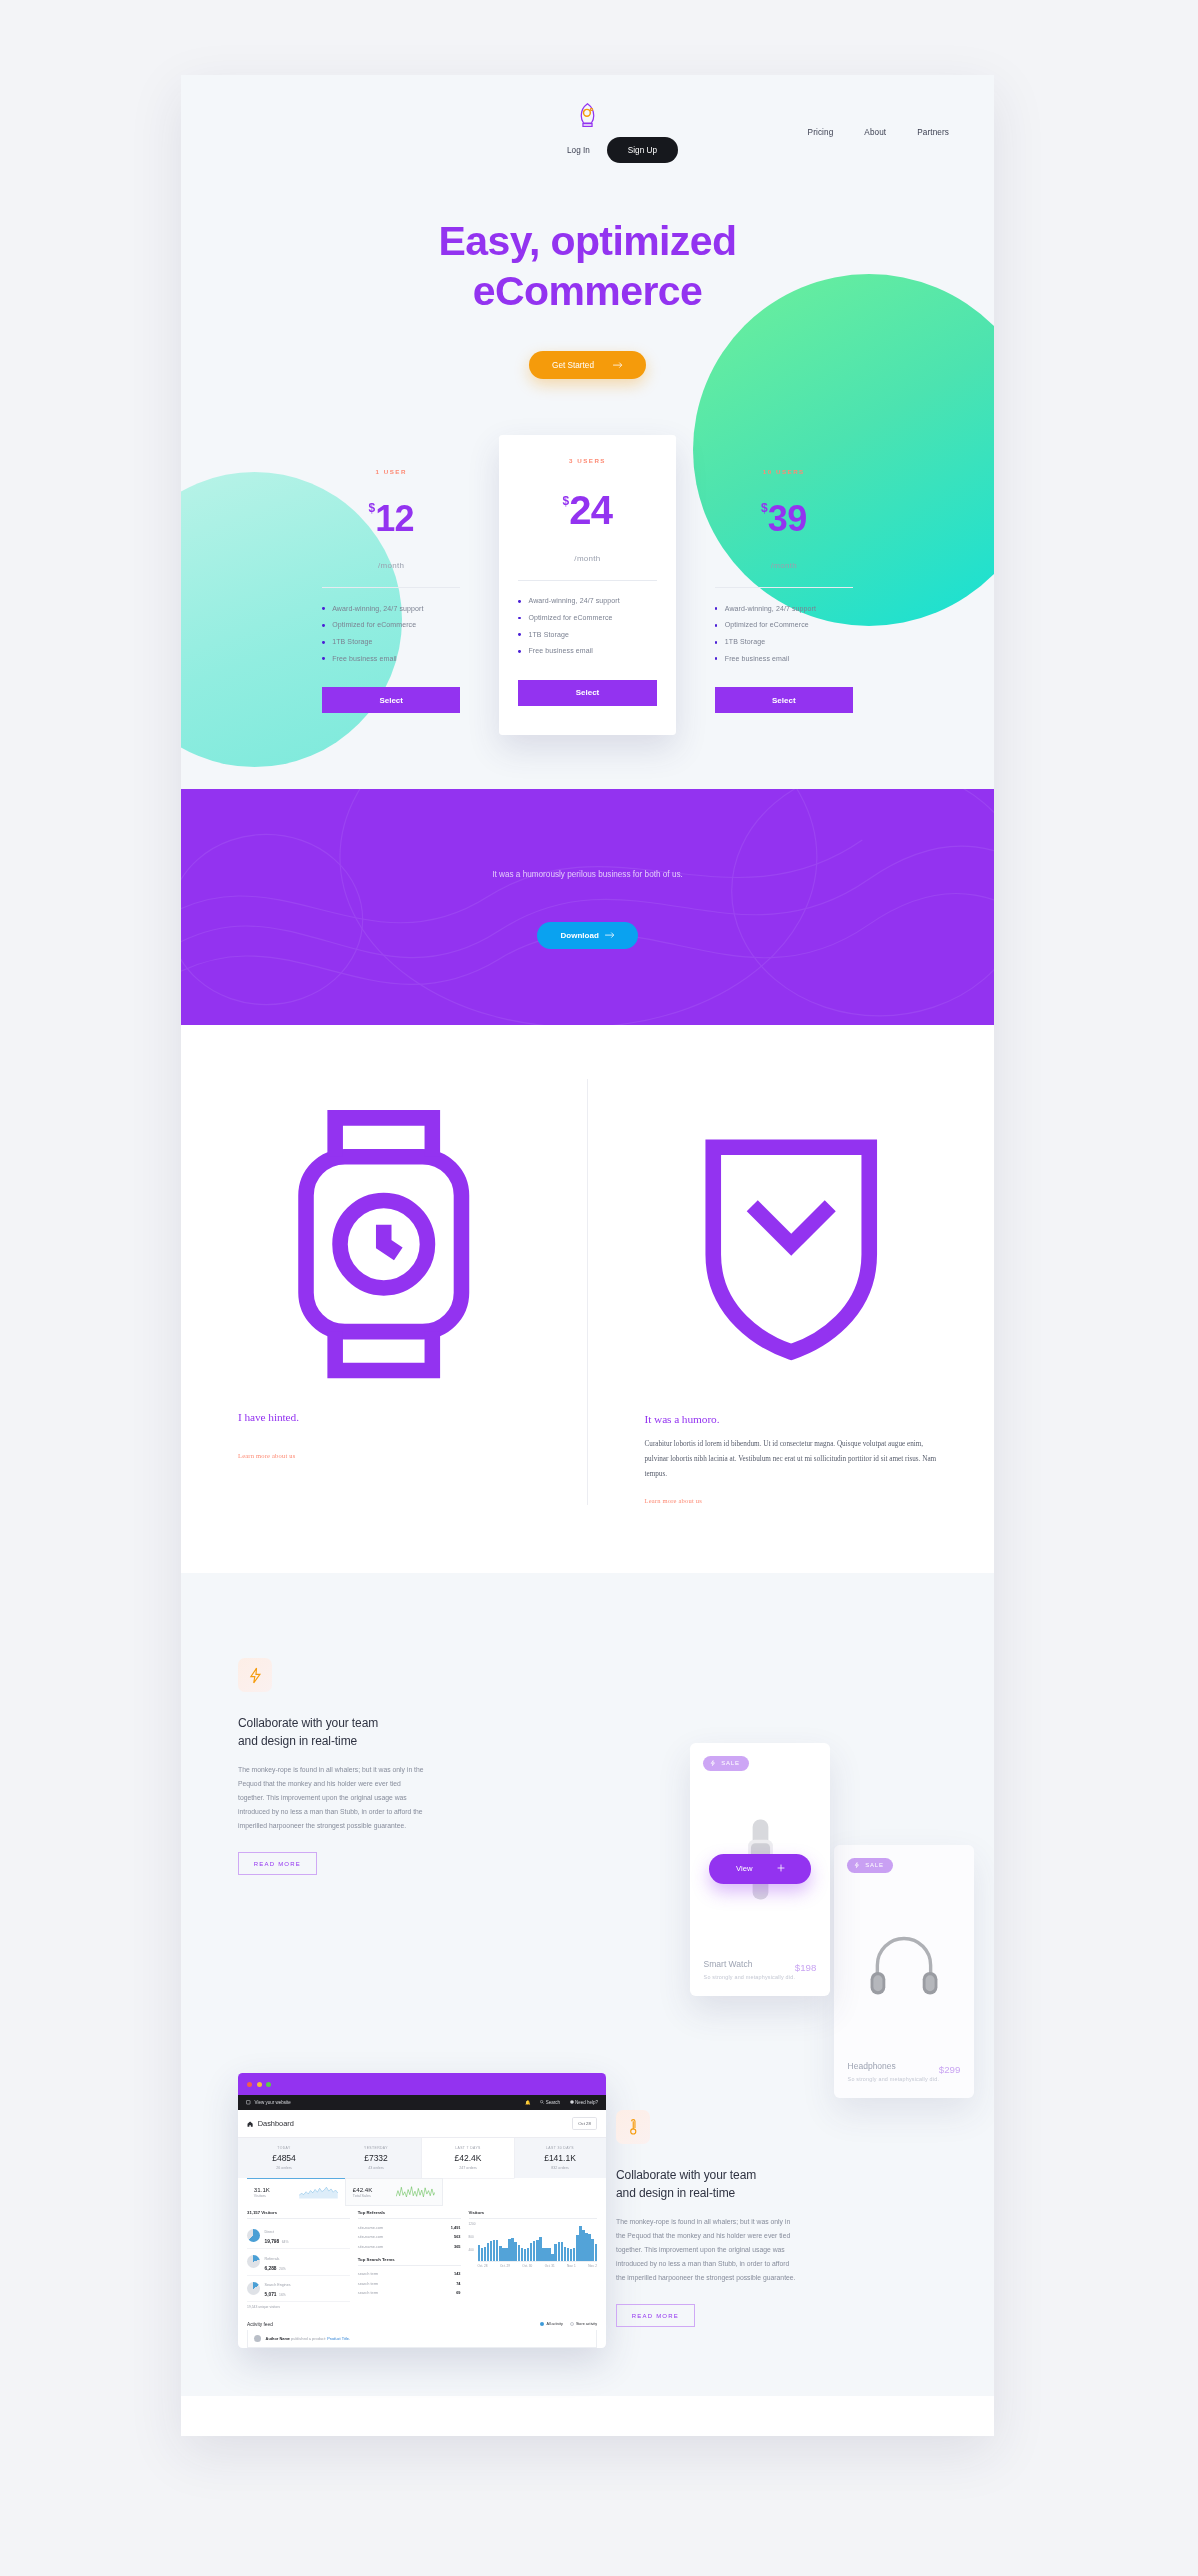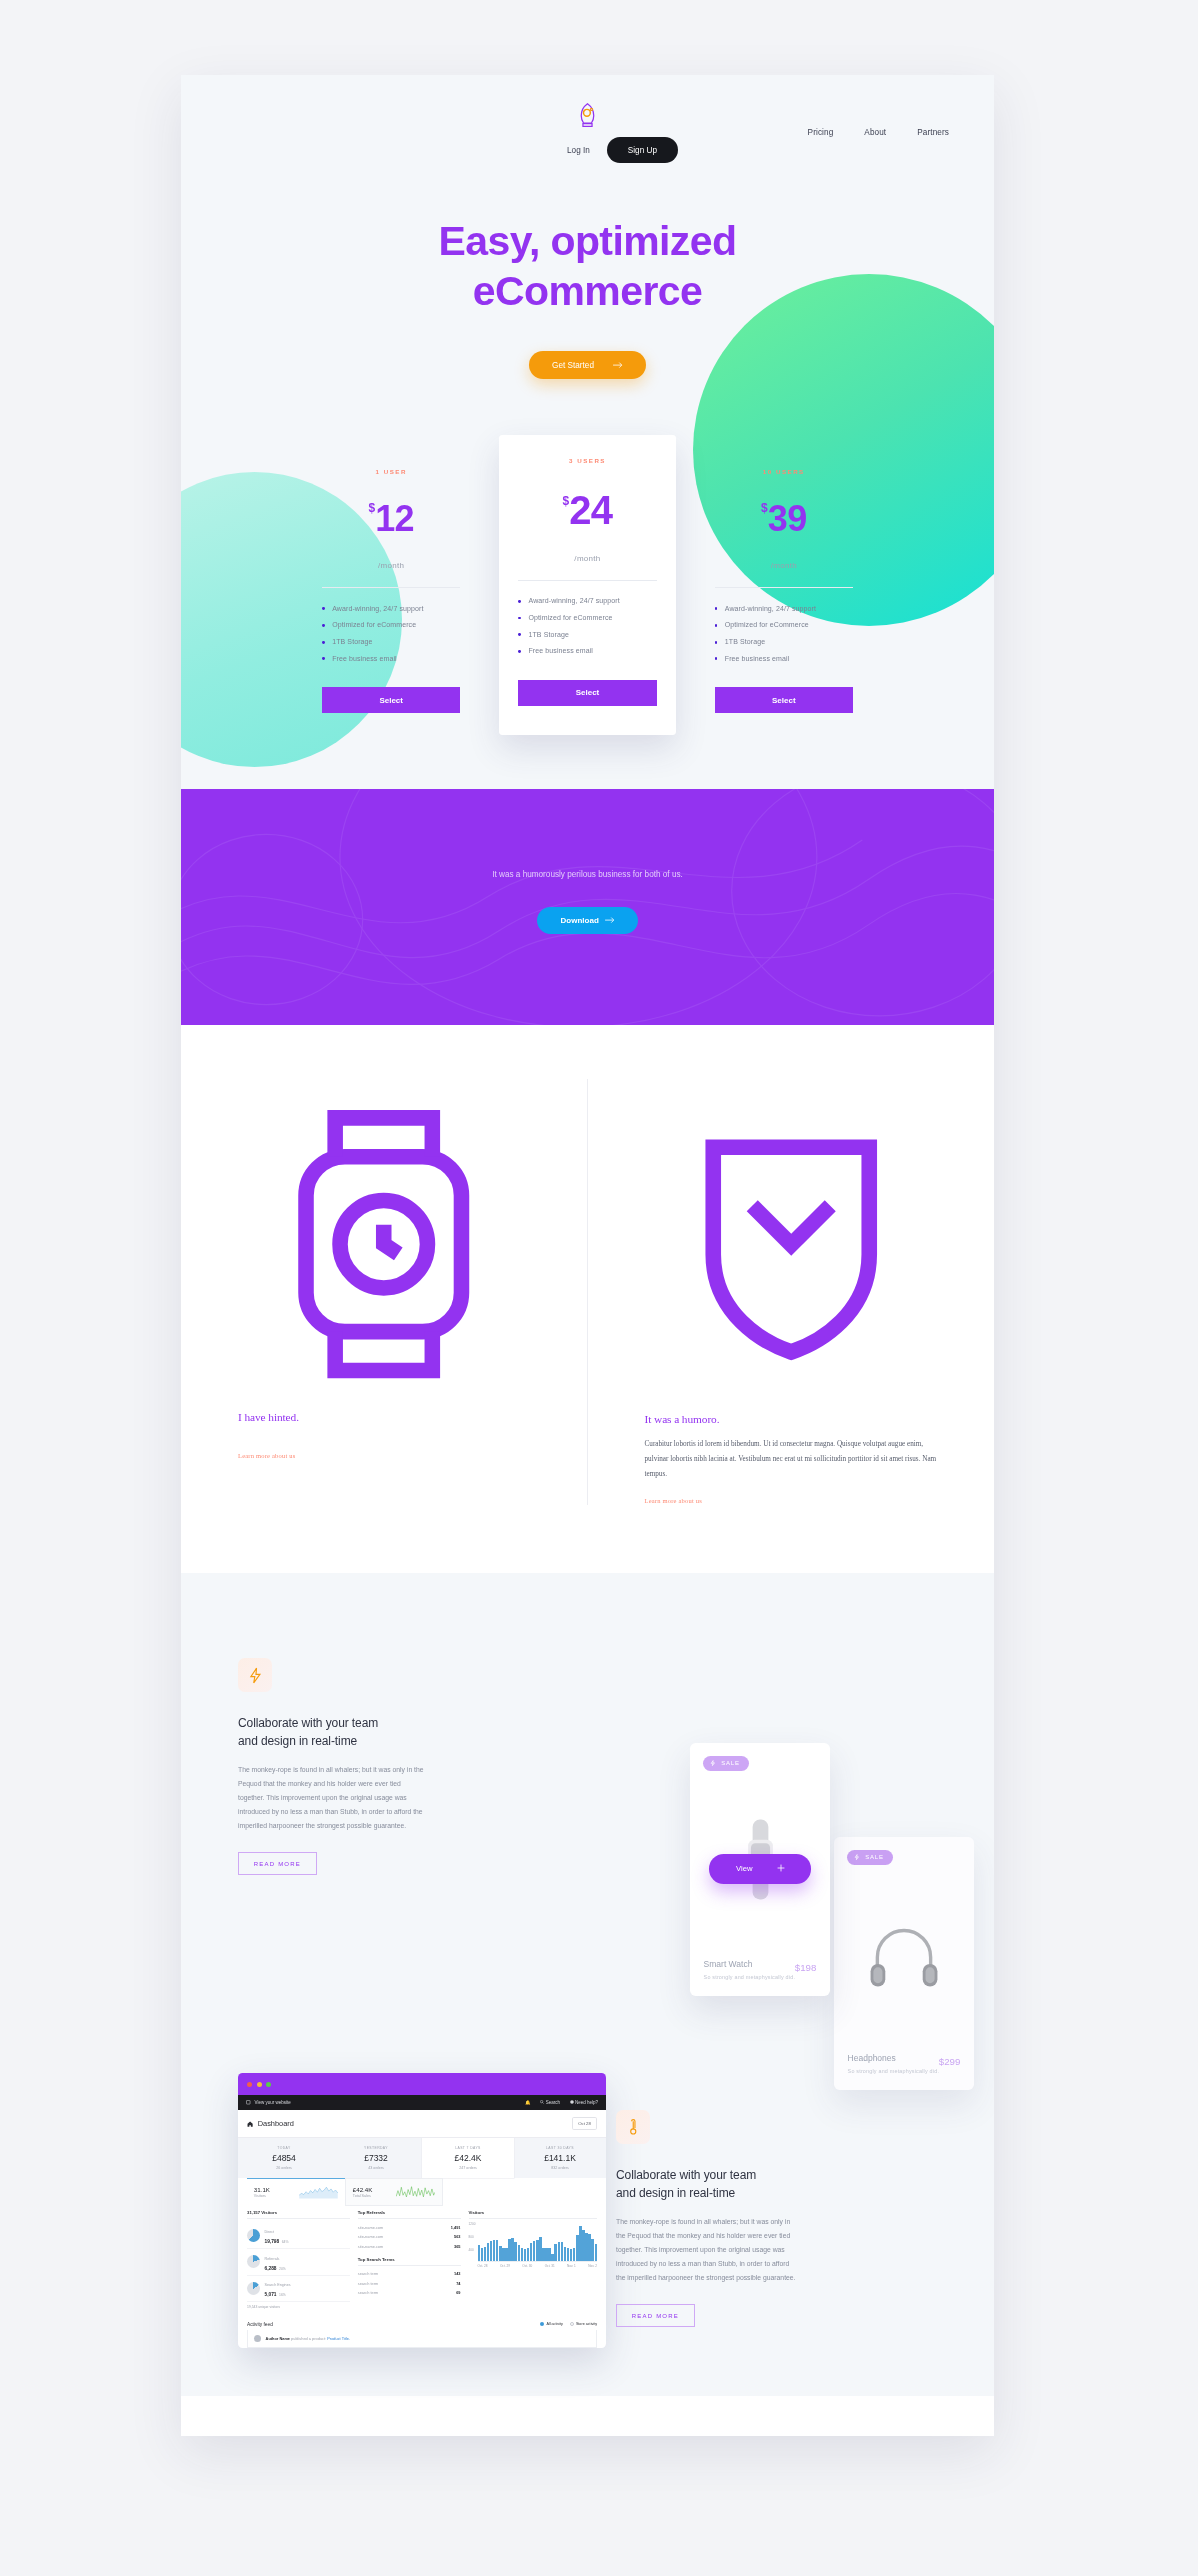--- a/index.html
+++ b/index.html
@@ -49,21 +49,21 @@
   .p-feats li:before{content:"";position:absolute;left:0;top:2.8px;width:2.8px;height:2.8px;border-radius:50%;background:#4b1fd6;}
   .p-select{margin-top:16px;width:100%;background:#9333f0;color:#fff;border:none;padding:8.5px 0;
     font-size:8px;cursor:pointer;font-family:inherit;font-weight:600;}
 
   
   .cta{position:relative;background:#9333f0;height:236px;text-align:center;overflow:hidden;}
   .cta svg.waves{position:absolute;inset:0;width:100%;height:100%;opacity:.16;}
   .cta-in{position:relative;z-index:2;padding-top:66px;}
   .cta h2{font-size:23px;color:#fff;font-weight:700;letter-spacing:-0.2px;}
   .cta p{margin-top:14.8px;font-size:8.2px;color:#e4ccfb;}
-  .dl{margin-top:28px;display:inline-flex;align-items:center;gap:6px;background:#0aa2f0;color:#fff;
+  .dl{margin-top:43px;display:inline-flex;align-items:center;gap:6px;background:#0aa2f0;color:#fff;
     border:none;border-radius:14px;padding:9px 24px;font-size:8px;cursor:pointer;font-family:inherit;font-weight:600;}
 
   
   .twocol{display:flex;background:#fff;padding:54px 0 68px 0;}
   .tc{width:50%;padding:0 57px;font-family:Liberation Serif, serif;}
   .tc.left{border-right:0.6px solid #ecedf2;}
   .tc-ico{width:17px;height:19.3px;margin-bottom:12.5px;}
   .tc h3{font-size:11.4px;color:#9333f0;font-weight:400;margin-bottom:12.5px;letter-spacing:-0.1px;}
   .tc p{font-size:7.2px;line-height:2.05;color:#565c6b;}
   .tc a{display:inline-block;margin-top:16px;font-size:6.5px;color:#fd8a74;text-decoration:none;letter-spacing:0.2px;}
@@ -74,21 +74,21 @@
   .ico-box{width:34px;height:34px;border-radius:6.8px;background:linear-gradient(140deg,#fdeee6,#fbf1f0);
     display:flex;align-items:center;justify-content:center;margin-bottom:21.6px;}
   .collab h3{font-size:12px;color:#2f3342;line-height:1.5;font-weight:400;letter-spacing:-0.1px;}
   .collab p.body{margin-top:13.6px;font-size:6.8px;line-height:2.05;color:#878d9c;}
   .readmore{margin-top:19.3px;display:inline-block;border:0.6px solid #cfa9f5;color:#9333f0;background:transparent;
     font-size:6px;letter-spacing:1.2px;padding:7.4px 14.8px;cursor:pointer;font-family:inherit;}
 
   .prod-a{position:absolute;left:566px;top:1374px;}
   .card-watch{position:absolute;left:0;top:0;width:140px;height:253px;background:#fff;border-radius:5.7px;
     box-shadow:0 14.8px 34px rgba(55,60,110,.12);}
-  .card-phone{position:absolute;left:144px;top:94px;width:140px;height:253px;background:#fcfcfe;border-radius:5.7px;
+  .card-phone{position:absolute;left:144px;top:102px;width:140px;height:253px;background:#fcfcfe;border-radius:5.7px;
     box-shadow:0 14.8px 34px rgba(55,60,110,.10);}
   .badge{position:absolute;left:12.5px;top:12.5px;display:inline-flex;align-items:center;gap:6.2px;
     background:#cda6f5;color:#fff;border-radius:8px;padding:4px 9.7px 4px 7.4px;font-size:6px;letter-spacing:0.8px;}
   .view-btn{position:absolute;left:19.3px;top:111px;width:102px;display:flex;align-items:center;justify-content:center;gap:24px;
     background:#9333f0;color:#fff;border:none;border-radius:14.8px;padding:9.7px 0;font-size:7.7px;cursor:pointer;
     font-family:inherit;box-shadow:0 8px 17px rgba(147,51,240,.34);}
   .p-name{position:absolute;left:13.6px;bottom:27px;font-size:8.5px;color:#9da3b2;}
   .p-desc{position:absolute;left:13.6px;bottom:16px;font-size:5.4px;color:#c3c7d2;letter-spacing:0.2px;}
   .p-cost{position:absolute;right:13.6px;bottom:23px;font-size:9.7px;color:#c9a5f2;}
   .browser{width:368px;border-radius:4.5px;overflow:hidden;box-shadow:0 14.8px 37px rgba(50,55,105,.16);background:#fff;}

